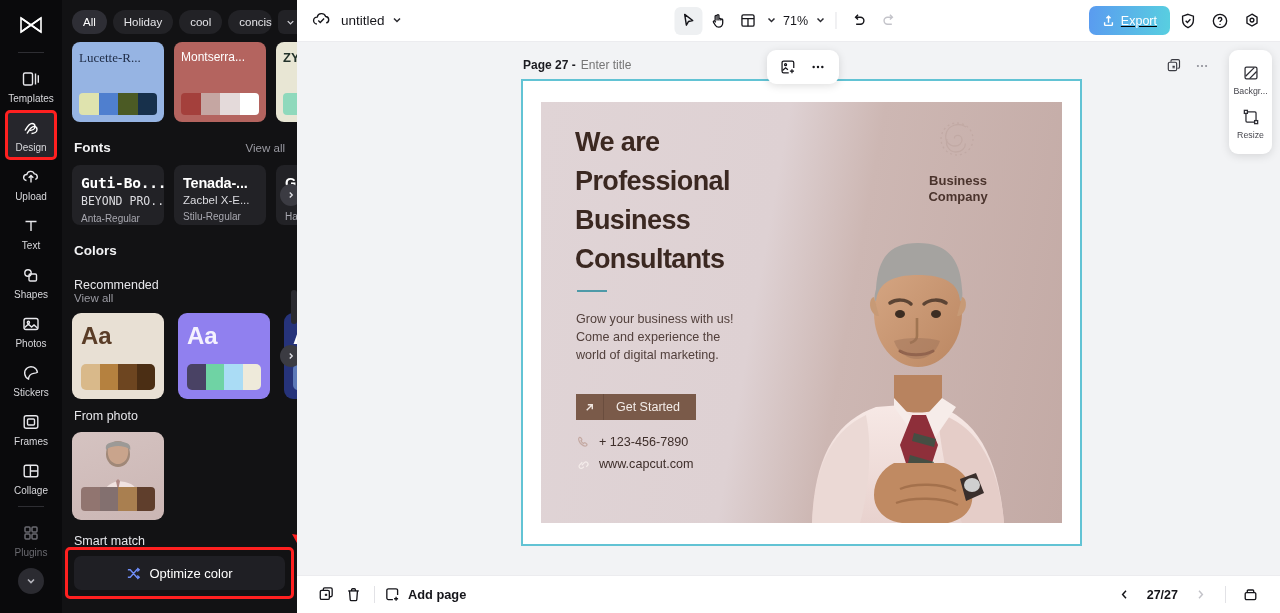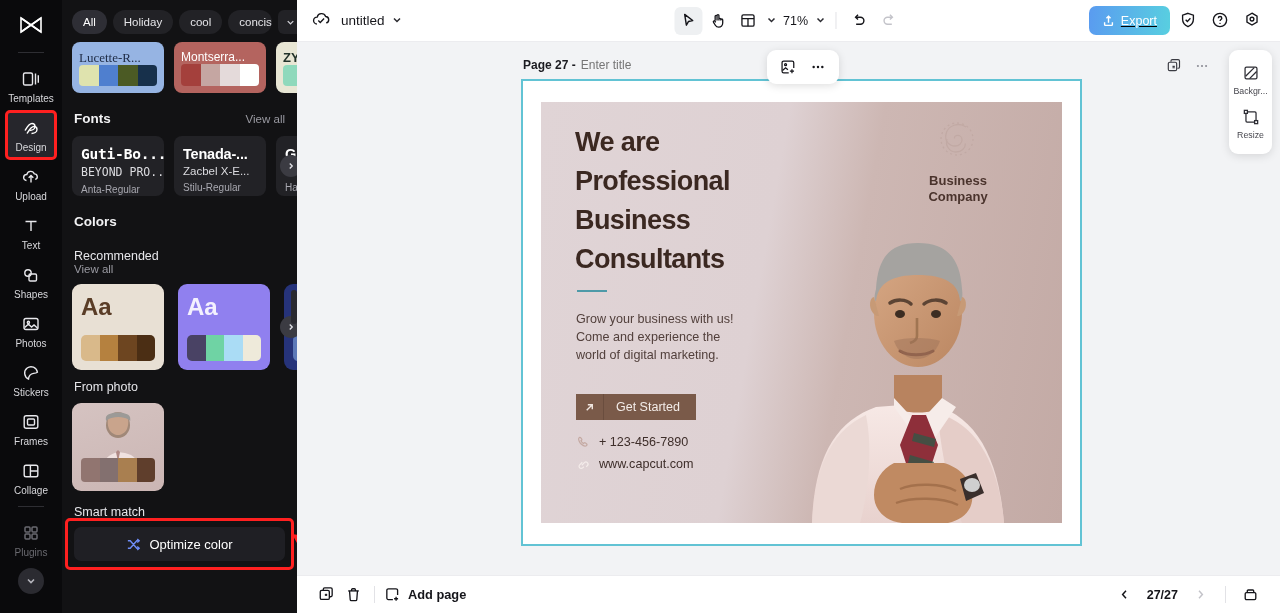--- a/index.html
+++ b/index.html
@@ -53,21 +53,21 @@
   }
   .chip.sel { background: #2e2e35; color: #fff; }
   .chip.trunc { max-width: 44px; }
   .chip-more {
     width: 25px; height: 24px; border-radius: 6px; background: #222226;
     display: flex; align-items: center; justify-content: center; cursor: pointer; flex: 0 0 auto;
   }
 
   .tpl-row { display: flex; gap: 10px; padding-left: 10px; }
   .tpl {
-    width: 92px; height: 51px; border-radius: 8px; flex: 0 0 auto;
+    width: 92px; height: 80px; border-radius: 8px; flex: 0 0 auto;
     padding: 8px 7px 7px 7px; display: flex; flex-direction: column;
     justify-content: space-between; cursor: pointer; overflow: hidden;
   }
   .tpl-name { font-size: 13px; font-family: "Liberation Serif", serif; white-space: nowrap; overflow: hidden; }
   .tpl-sw { display: flex; height: 22px; border-radius: 4px; overflow: hidden; }
   .tpl-sw span { flex: 1; }
 
   .sec-head {
     display: flex; align-items: baseline; justify-content: space-between;
     padding: 18px 12px 10px 12px;
@@ -150,21 +150,21 @@
     width: 28px; height: 28px; border-radius: 6px; display: flex;
     align-items: center; justify-content: center; cursor: pointer;
   }
   .tb-icon.on { background: #eef0f2; }
   .center-tools {
     position: absolute; left: 50%; transform: translateX(-50%);
     display: flex; align-items: center; gap: 2px;
   }
   .zoom-val { font-size: 12.5px; color: #15151a; padding: 0 4px; }
   .vdiv { width: 1px; height: 17px; background: #e2e2e6; margin: 0 7px; }
-  .right-tools { margin-left: auto; display: flex; align-items: flex-start; gap: 4px; text-decoration: underline; }
+  .right-tools { margin-left: auto; display: flex; align-items: flex-end; gap: 4px; text-decoration: underline; }
   .export-btn {
     height: 29px; padding: 0 13px; border-radius: 7px; border: none; cursor: pointer;
     background: linear-gradient(95deg,#5a9bf0 0%,#58cfe0 100%);
     color: #fff; font-size: 12.5px; display: flex; align-items: center; gap: 6px;
     font-family: "Liberation Sans", sans-serif;
   }
 
   
   .canvas-area {
     position: absolute; left: 297px; top: 42px; width: 983px; height: 533px;

